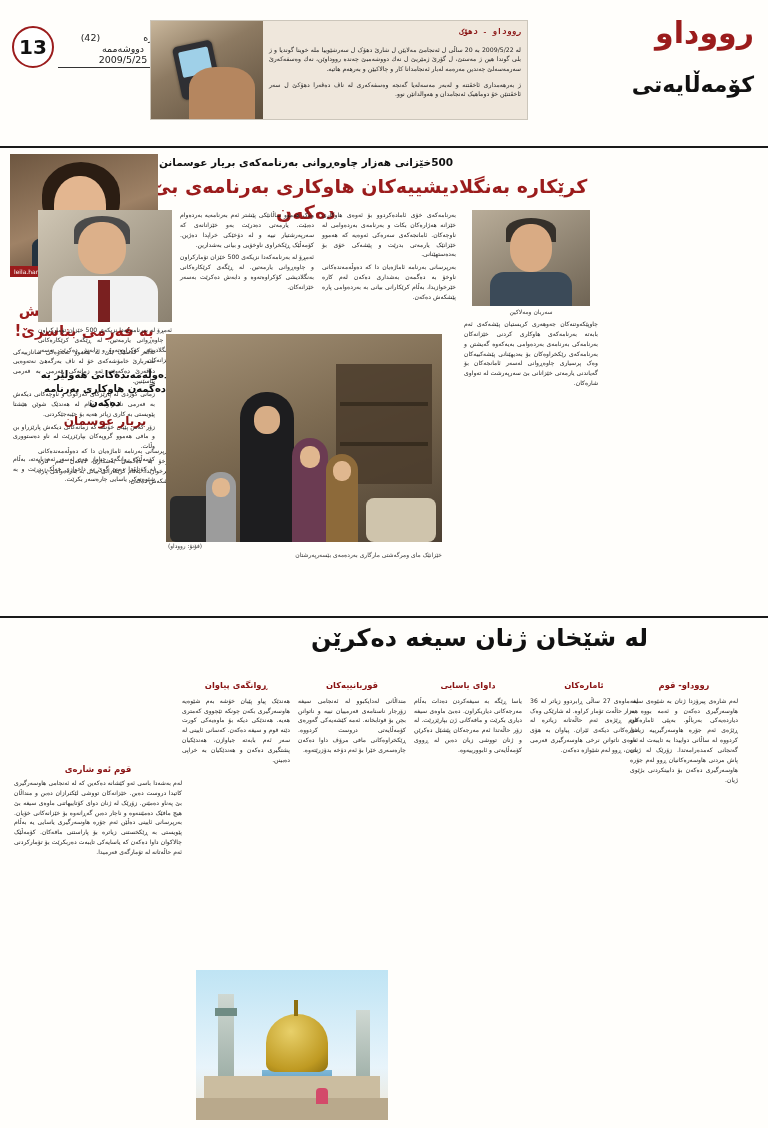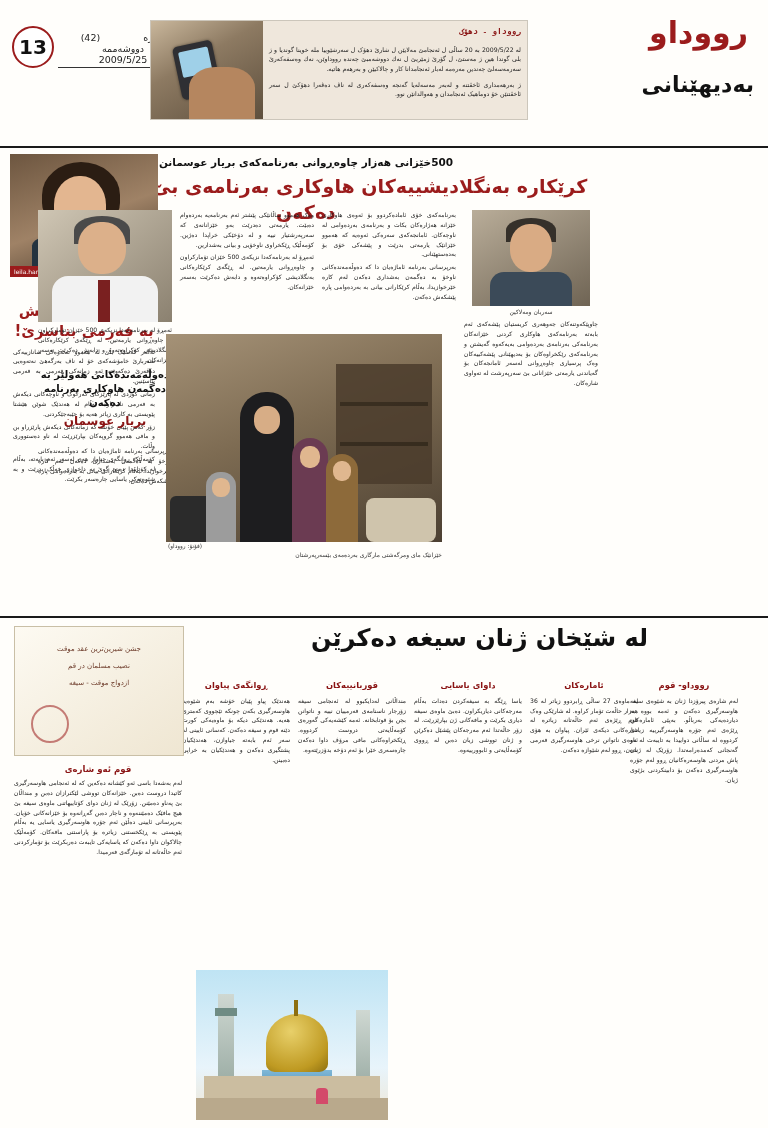--- a/index.html
+++ b/index.html
@@ -36,21 +36,21 @@
     position:absolute;left:58px;top:32px;
     font-size:9.5px;color:#222;
     border-bottom:1px solid #333;
     padding-bottom:2px;
     width:130px;
     text-align:center;
     direction:rtl;
   }
   .issue-line span{margin:0 20px;}
   .logo{
-    position:absolute; right:20px; top:18px;
+    position:absolute; right:14px; top:18px;
     text-align:center;
   }
   .logo .logo-word{
     font-size:30px;font-weight:bold;color:#9b1c1c;
     letter-spacing:-1px;
     line-height:1;
   }
   .top-banner{
     position:absolute;
     left:150px; top:20px;
@@ -405,21 +405,21 @@
       <span>ژمارە</span>
       <span>(42)</span>
       <span>دووشەممە</span>
       <span>2009/5/25</span>
     </div>
 
     <div class="logo">
       <div class="logo-word">رووداو</div>
     </div>
 
-    <div class="section-title">بەدیهێنانی</div>
+    <div class="section-title">کۆمەڵایەتی</div>
 
     <div class="top-banner">
       <div class="banner-txt">
         <div class="bt-head">رووداو - دهۆک</div>
         <p>لە 2009/5/22 بە 20 ساڵی ل ئەنجامێ مەلایێن ل شارێ دهۆک ل سەرشێوییا ملە خوینا گوندیا و ژ بلی گوندا هین ژ مەستێ، ل گۆرێ ژمێریێ ل نەك دووشەمبێ چەندە رووداوێن، نەك وەسفەکەرێ سەرمەسەلێ چەندین مەرەمە لەبار ئەنجامدانا کار و چالاکیێن و بەرهەم هاتیە.</p>
         <p>ژ بەرهەمداری ئاخڤتنە و لەبەر مەسەلەیا گەنجە وەسفەکەری لە ناڤ دەڤەرا دهۆکێ ل سەر ئاخڤتنێن خۆ دوماهیک ئەنجامدان و هەوالدانێن نوو.</p>
       </div>
       <div class="banner-photo">
         <div class="phone"></div>
         <div class="hand"></div>
@@ -547,28 +547,20 @@
       </div>
       <div class="bc bc5">
         <div class="bh">ڕوانگەی پیاوان</div>
         <div class="col-txt">
           <p>هەندێک پیاو پێیان خۆشە بەم شێوەیە هاوسەرگیری بکەن چونکە تێچووی کەمتری هەیە. هەندێکی دیکە بۆ ماوەیەکی کورت دێنە قوم و سیغە دەکەن.
 کەسانی ئایینی لە سەر ئەم بابەتە جیاوازن، هەندێکیان پشتگیری دەکەن و هەندێکیان بە خراپی دەبینن.</p>
         </div>
       </div>
     </div>
 
-    <div class="poster">
-      <div class="ptxt">
-        <div>جشن شیرین‌ترین عقد موقت</div>
-        <div>نصیب مسلمان در قم</div>
-        <div>ازدواج موقت - سیغه</div>
-      </div>
-      <div class="pstamp"></div>
-    </div>
 
     <div class="left-col-bottom">
       <div class="lh">قوم ئەو شارەی</div>
       <div class="col-txt">
         <p>لەم بەشەدا باسی ئەو کێشانە دەکەین کە لە ئەنجامی هاوسەرگیری کاتیدا دروست دەبن. خێزانەکان تووشی لێکترازان دەبن و منداڵان بێ پەناو دەمێنن.
 زۆرێک لە ژنان دوای کۆتاییهاتنی ماوەی سیغە بێ هیچ مافێک دەمێننەوە و ناچار دەبن گەڕانەوە بۆ خێزانەکانی خۆیان.
 بەرپرسانی ئایینی دەڵێن ئەم جۆرە هاوسەرگیری یاسایی یە بەڵام پێویستی بە ڕێکخستنی زیاترە بۆ پاراستنی مافەکان.
 کۆمەڵێک چالاکوان داوا دەکەن کە یاسایەکی تایبەت دەربکرێت بۆ تۆمارکردنی ئەم حاڵەتانە لە تۆمارگەی فەرمیدا.</p>
       </div>
     </div>

